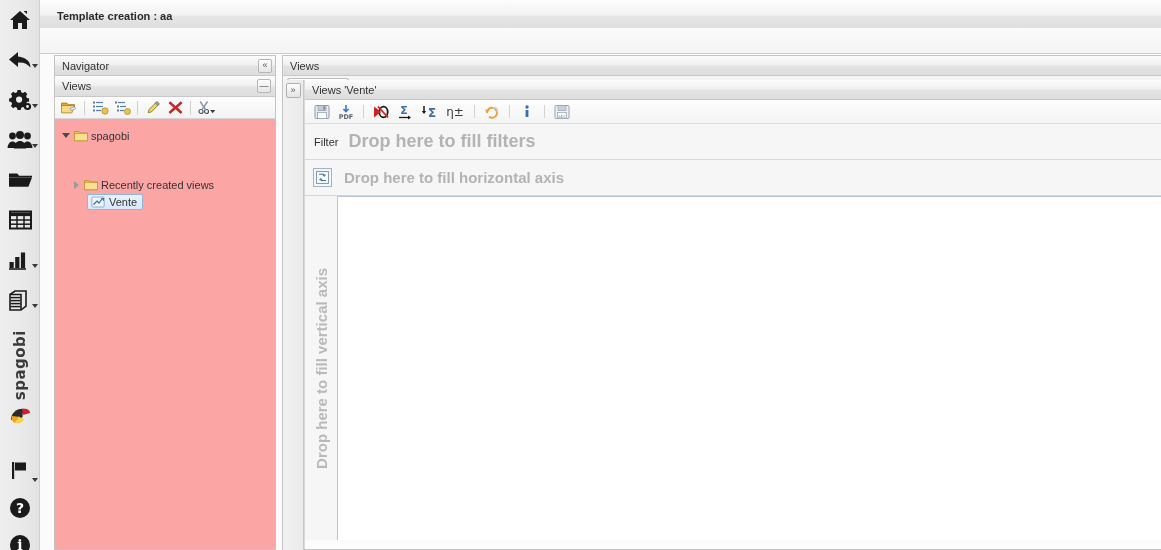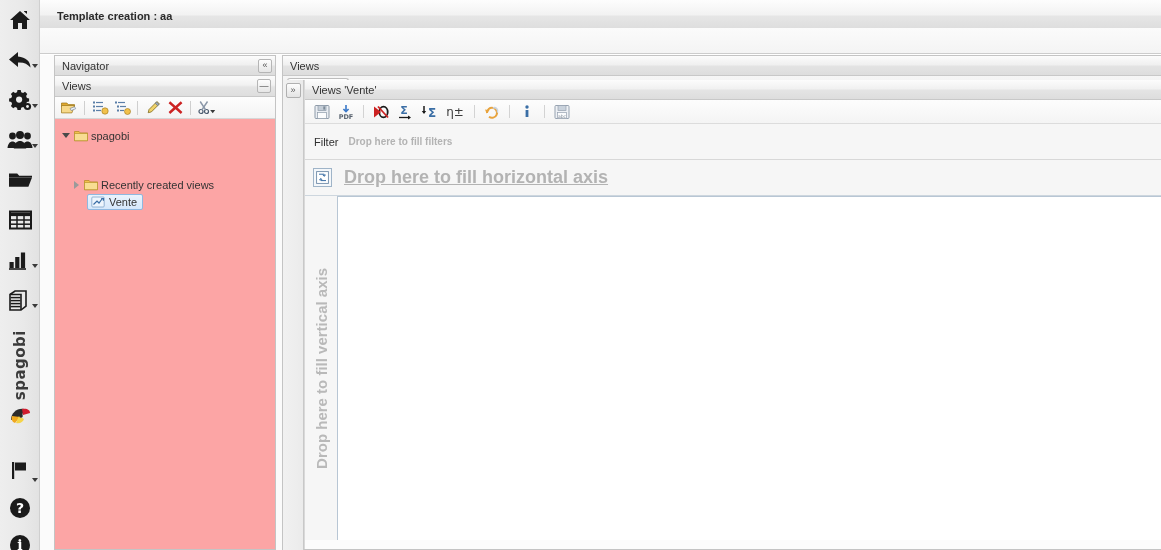--- a/index.html
+++ b/index.html
@@ -192,34 +192,34 @@
   .vtb-sep { width: 1px; height: 13px; background: #d3d3d3; margin: 0 4px; }
 
   
   #filter-row {
     height: 36px; display: flex; align-items: center;
     padding-left: 9px; gap: 10px;
     background: #f6f6f6; border-bottom: 1px solid #d8d8d8;
   }
   #filter-label { font-size: 11px; color: #2f2f2f; }
   .droptext { color: #b3b3b3; font-weight: bold; }
-  #filter-drop { font-size: 10px; }
+  #filter-drop { font-size: 18px; }
 
   
   #haxis-row {
     height: 36px; display: flex; align-items: center; gap: 12px;
     padding-left: 8px;
     background: #f6f6f6; border-bottom: 1px solid #cdd6de;
   }
   #pivot-btn {
     width: 19px; height: 19px;
     border: 1px solid #9fb4c8; background: #f4f7fa;
     display: flex; align-items: center; justify-content: center; cursor: pointer;
   }
-  #haxis-drop { font-size: 18px; text-decoration: underline; }
+  #haxis-drop { font-size: 15px; }
 
   
   #gridwrap { display: flex; height: 344px; background: #f6f6f6; }
   #vaxis {
     width: 32px; display: flex; align-items: center; justify-content: center;
     background: #f6f6f6;
   }
   #vaxis-drop {
     writing-mode: vertical-rl; transform: rotate(180deg);
     color: #b9b9b9; font-weight: bold; font-size: 15px; white-space: nowrap;

